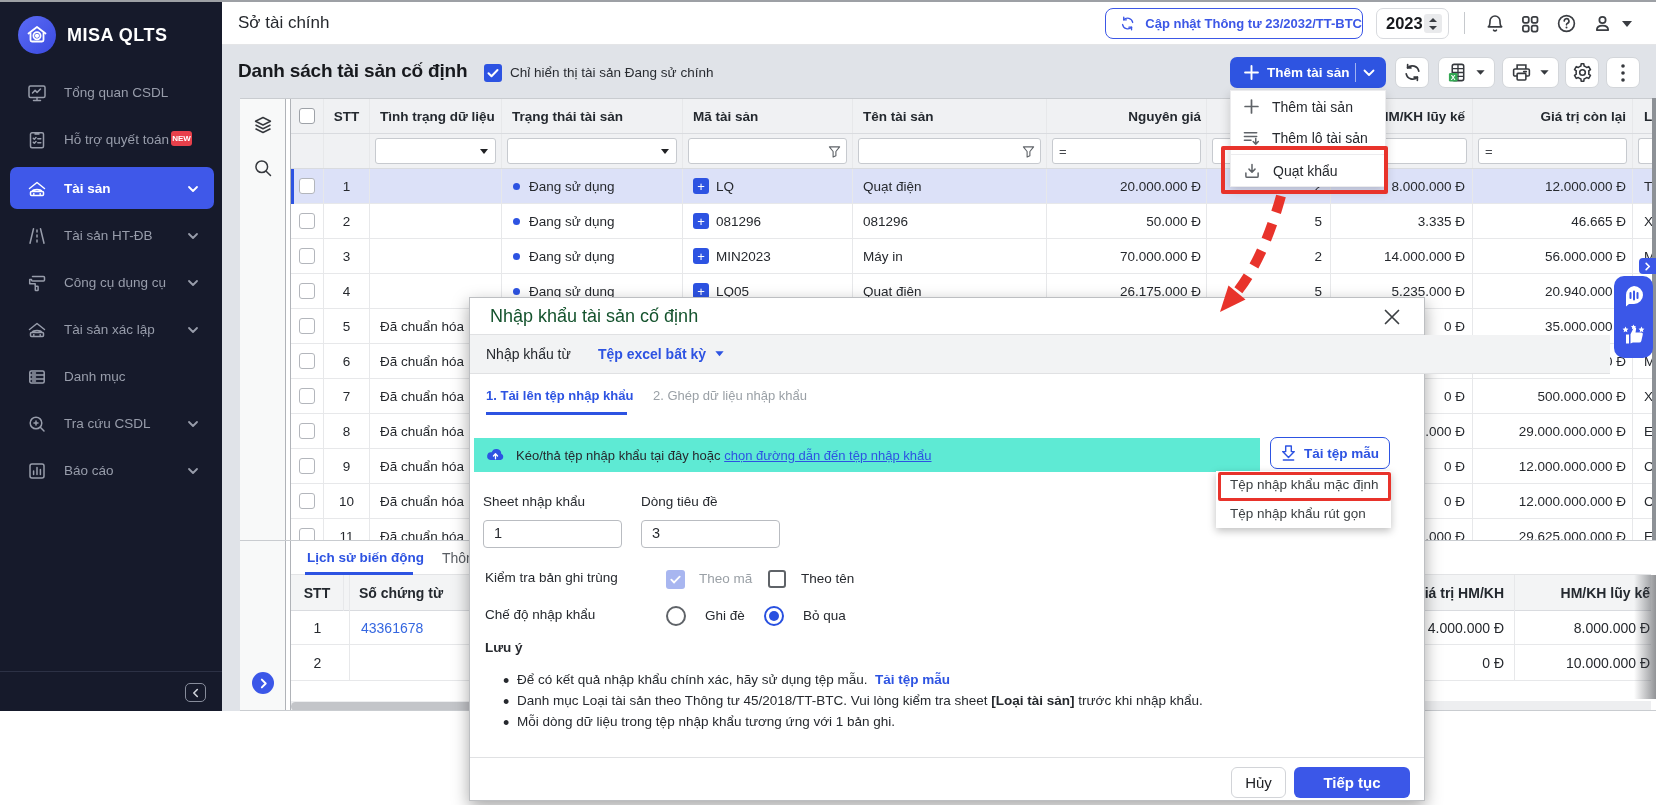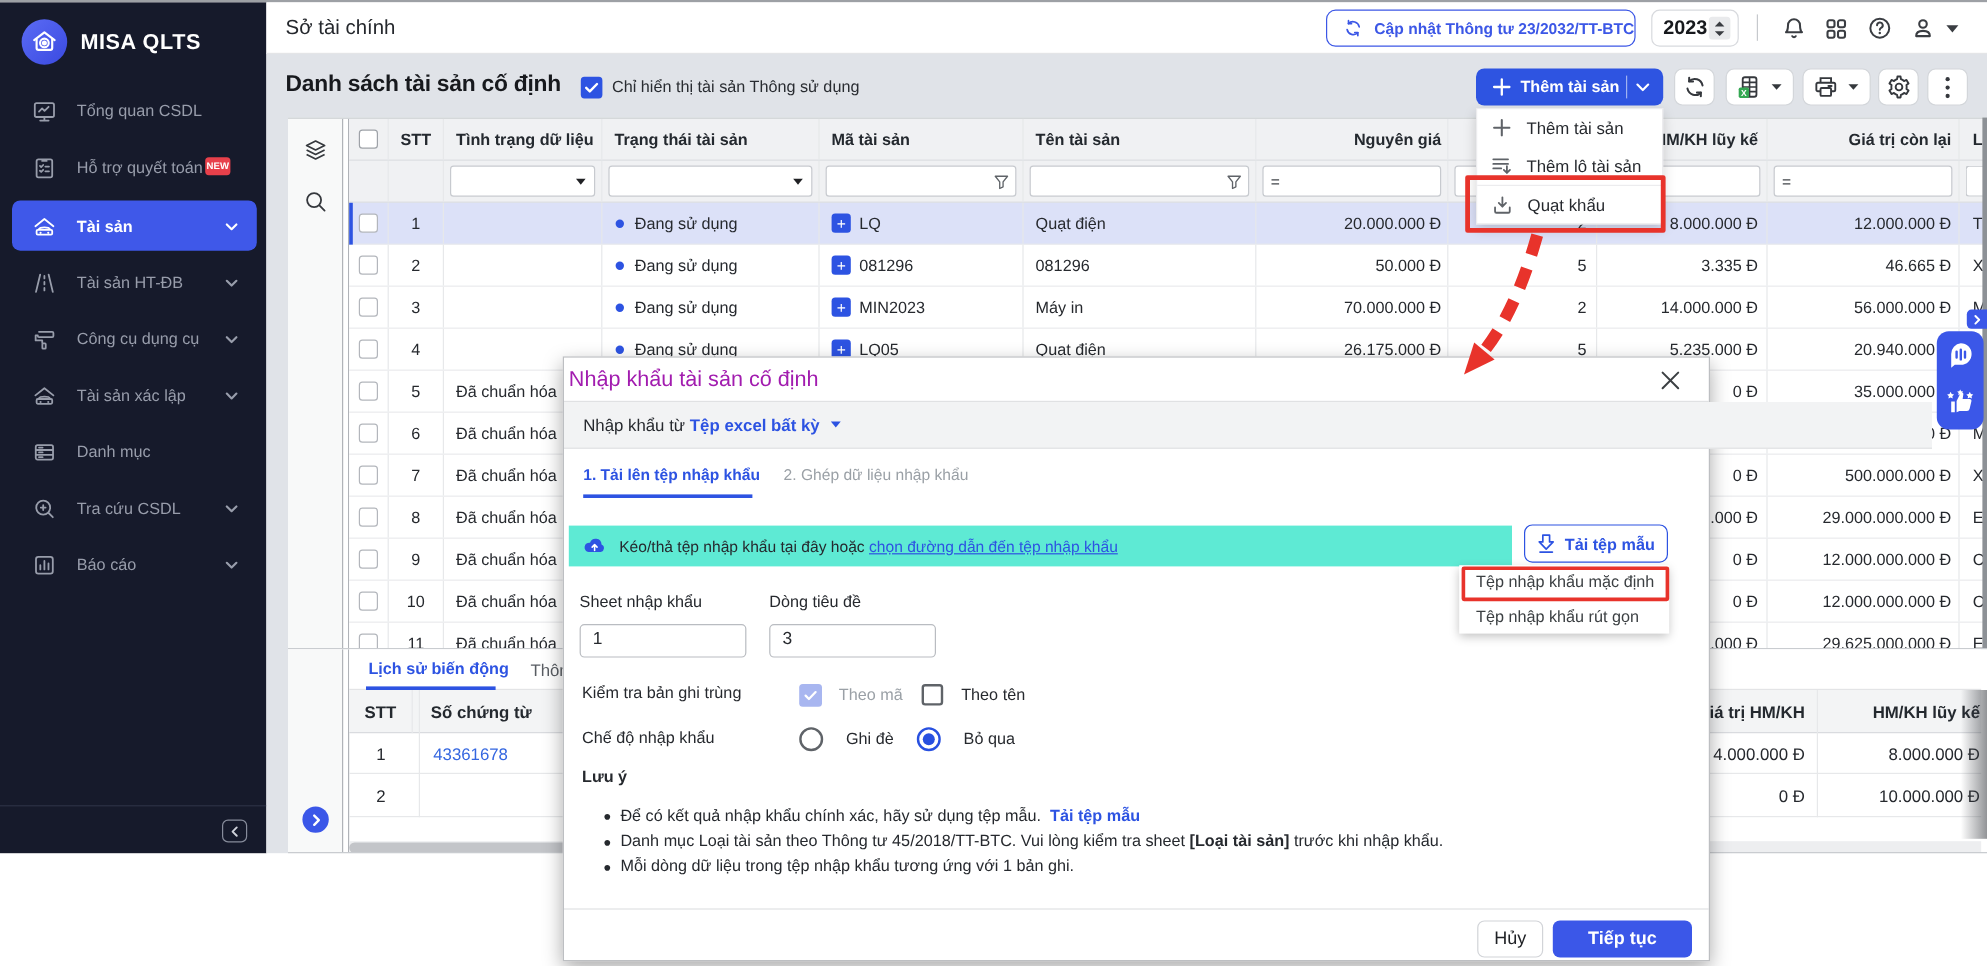--- a/index.html
+++ b/index.html
@@ -178,21 +178,21 @@
 <svg class="abs" style="left:1620px;top:19px;" width="14" height="10" viewBox="0 0 14 10">
     <path d="M2 2 L7 8 L12 2 z" fill="#3a3d42"></path>
   </svg>
 
 <div class="abs" style="left:222px;top:45px;width:1434px;height:666px;background:#e0e3e8;"></div>
 <div class="abs" style="left:238px;top:60px;font-size:19px;font-weight:bold;color:#17191d;letter-spacing:-0.2px;">Danh sách tài sản cố định</div>
 <div class="abs" style="left:484px;top:64px;width:18px;height:18px;background:#2d53e2;border-radius:3px;"></div>
 <svg class="abs" style="left:486px;top:66px;" width="14" height="14" viewBox="0 0 14 14" fill="none" stroke="#fff" stroke-width="2">
     <path d="M2.5 7.2 l3 3 L11.5 4" stroke-linecap="round" stroke-linejoin="round"></path>
   </svg>
-<div class="abs" style="left:510px;top:65px;font-size:13.5px;color:#292c31;white-space:nowrap;">Chỉ hiển thị tài sản Thông sử dụng</div>
+<div class="abs" style="left:510px;top:65px;font-size:13.5px;color:#292c31;white-space:nowrap;">Chỉ hiển thị tài sản Đang sử chính</div>
 
 <div class="abs flex" style="left:1230px;top:57px;width:156px;height:31px;background:#2e54e1;border-radius:7px;">
   <svg style="margin-left:14px;" width="15" height="15" viewBox="0 0 14 14" fill="none" stroke="#fff" stroke-width="1.8">
       <path d="M7 1 v12 M1 7 h12" stroke-linecap="round"></path>
     </svg>
   <span style="margin-left:8px;color:#fff;font-size:13.5px;font-weight:bold;white-space:nowrap;">Thêm tài sản</span>
   <div class="abs" style="left:125px;top:6px;width:1px;height:19px;background:rgba(255,255,255,.55);"></div>
   <svg class="abs" style="left:133px;top:12px;" width="12" height="8" viewBox="0 0 12 8">
       <path d="M1.5 1.5 L6 6 L10.5 1.5" fill="none" stroke="#fff" stroke-width="1.8" stroke-linecap="round" stroke-linejoin="round"></path>
     </svg>
@@ -544,27 +544,27 @@
 <svg class="abs" style="left:1620px;top:320px;" width="28" height="28" viewBox="0 0 28 28" fill="none">
   <path d="M5.5 6.5 l.9 1.9 2 .3 -1.45 1.45 .35 2 -1.8 -.95 -1.8 .95 .35 -2 L2.6 8.7 l2 -.3 z" fill="#fff"></path>
   <path d="M13.5 4.5 l.8 1.6 1.75 .25 -1.25 1.25 .3 1.75 -1.6 -.8 -1.6 .8 .3 -1.75 -1.25 -1.25 1.75 -.25 z" fill="#fff"></path>
   <path d="M21.5 6.5 l.9 1.9 2 .3 -1.45 1.45 .35 2 -1.8 -.95 -1.8 .95 .35 -2 L18.6 8.7 l2 -.3 z" fill="#fff"></path>
   <path d="M6 14.5 h3 v9 H6 z" fill="#fff"></path>
   <path d="M10.5 23.5 V14.2 l3.2 -6.4 a1.3 1.3 0 0 1 2.45 .6 l-.6 4.1 h5.6 a1.7 1.7 0 0 1 1.65 2.1 l-1.5 6.3 a2.2 2.2 0 0 1 -2.15 1.7 h-6.3 z" fill="#fff"></path>
 </svg>
 
 <div class="abs" id="modal" style="left:469px;top:297px;width:956px;height:504px;background:#fff;border:1px solid #bdbfc2;box-shadow:0 6px 16px rgba(0,0,0,.35);font-size:13.5px;color:#26292e;">
   <div class="abs" style="left:0;top:0;width:954px;height:37px;border-bottom:1px solid #e0e1e3;"></div>
-  <div class="abs" style="left:4px;top:8px;font-size:18px;color:#a21caf;white-space:nowrap;">Nhập khẩu tài sản cố định</div>
+  <div class="abs" style="left:20px;top:8px;font-size:18px;color:#14532d;white-space:nowrap;">Nhập khẩu tài sản cố định</div>
   <svg class="abs" style="left:912px;top:9px;" width="20" height="20" viewBox="0 0 20 20" stroke="#3c4043" stroke-width="1.7">
       <path d="M3.5 3.5 L16.5 16.5 M16.5 3.5 L3.5 16.5" stroke-linecap="round"></path>
     </svg>
   <div class="abs flex" style="left:0;top:37px;width:1140px;height:39px;background:#f2f3f4;border-bottom:1px solid #e0e1e3;">
     <span style="margin-left:16px;font-size:14px;">Nhập khẩu từ</span>
-    <span style="margin-left:4px;font-size:14px;font-weight:bold;color:#2d53e2;">Tệp excel bất kỳ</span>
+    <span style="margin-left:27px;font-size:14px;font-weight:bold;color:#2d53e2;">Tệp excel bất kỳ</span>
     <svg style="margin-left:8px;" width="11" height="8" viewBox="0 0 12 8">
         <path d="M1.5 1 L6 6.5 L10.5 1 z" fill="#2d53e2"></path>
       </svg>
   </div>
   <div class="abs" style="left:16px;top:90px;font-size:13px;font-weight:bold;color:#2d53e2;white-space:nowrap;">1. Tải lên tệp nhập khẩu</div>
   <div class="abs" style="left:16px;top:114px;width:141px;height:3px;background:#2d53e2;"></div>
   <div class="abs" style="left:183px;top:90px;font-size:13px;color:#9aa0a6;white-space:nowrap;">2. Ghép dữ liệu nhập khẩu</div>
 
   <div class="abs flex" style="left:4px;top:140px;width:786px;height:34px;background:#5eead4;">
     <svg style="margin-left:12px;" width="19" height="14" viewBox="0 0 20 15">

